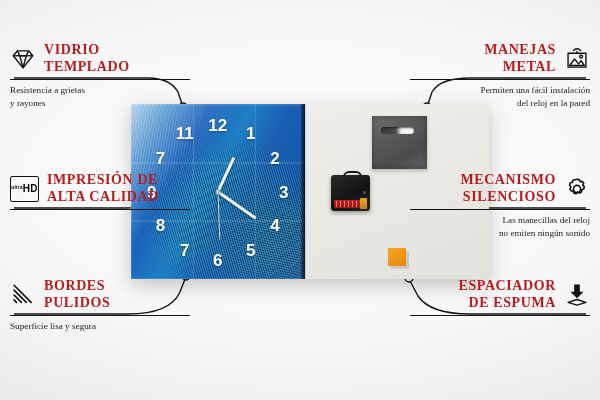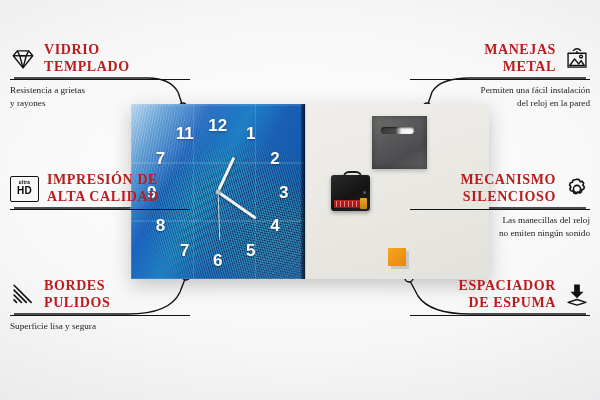--- a/index.html
+++ b/index.html
@@ -151,21 +151,21 @@
   }
   .co-rule{height:1.3px;background:#141414;margin:4px 0 4px;}
   .co-sub{
     font-family:"Liberation Serif", serif;font-size:9.2px;line-height:1.35;
     color:#1b1b1b;white-space:pre-line;
   }
   .icon{flex:0 0 auto;width:26px;height:26px;display:block;color:#111;}
   .icon svg{display:block;width:26px;height:26px;}
   .hd-box{
     flex:0 0 auto;width:27px;height:24px;border:1.6px solid #111;border-radius:2px;
-    display:flex;flex-direction:column;align-items:center;justify-content:center;line-height:1;
+    display:flex;flex-direction:row;align-items:center;justify-content:center;line-height:1;
   }
   .hd-box .u{font-family:"Liberation Sans",sans-serif;font-size:4.6px;font-weight:700;letter-spacing:.3px;}
   .hd-box .h{font-family:"Liberation Sans",sans-serif;font-size:10px;font-weight:700;letter-spacing:.2px;}
 </style>
 </head>
 <body>
 
 <div class="stage">
 
   <svg class="leaders" viewBox="0 0 600 400">

